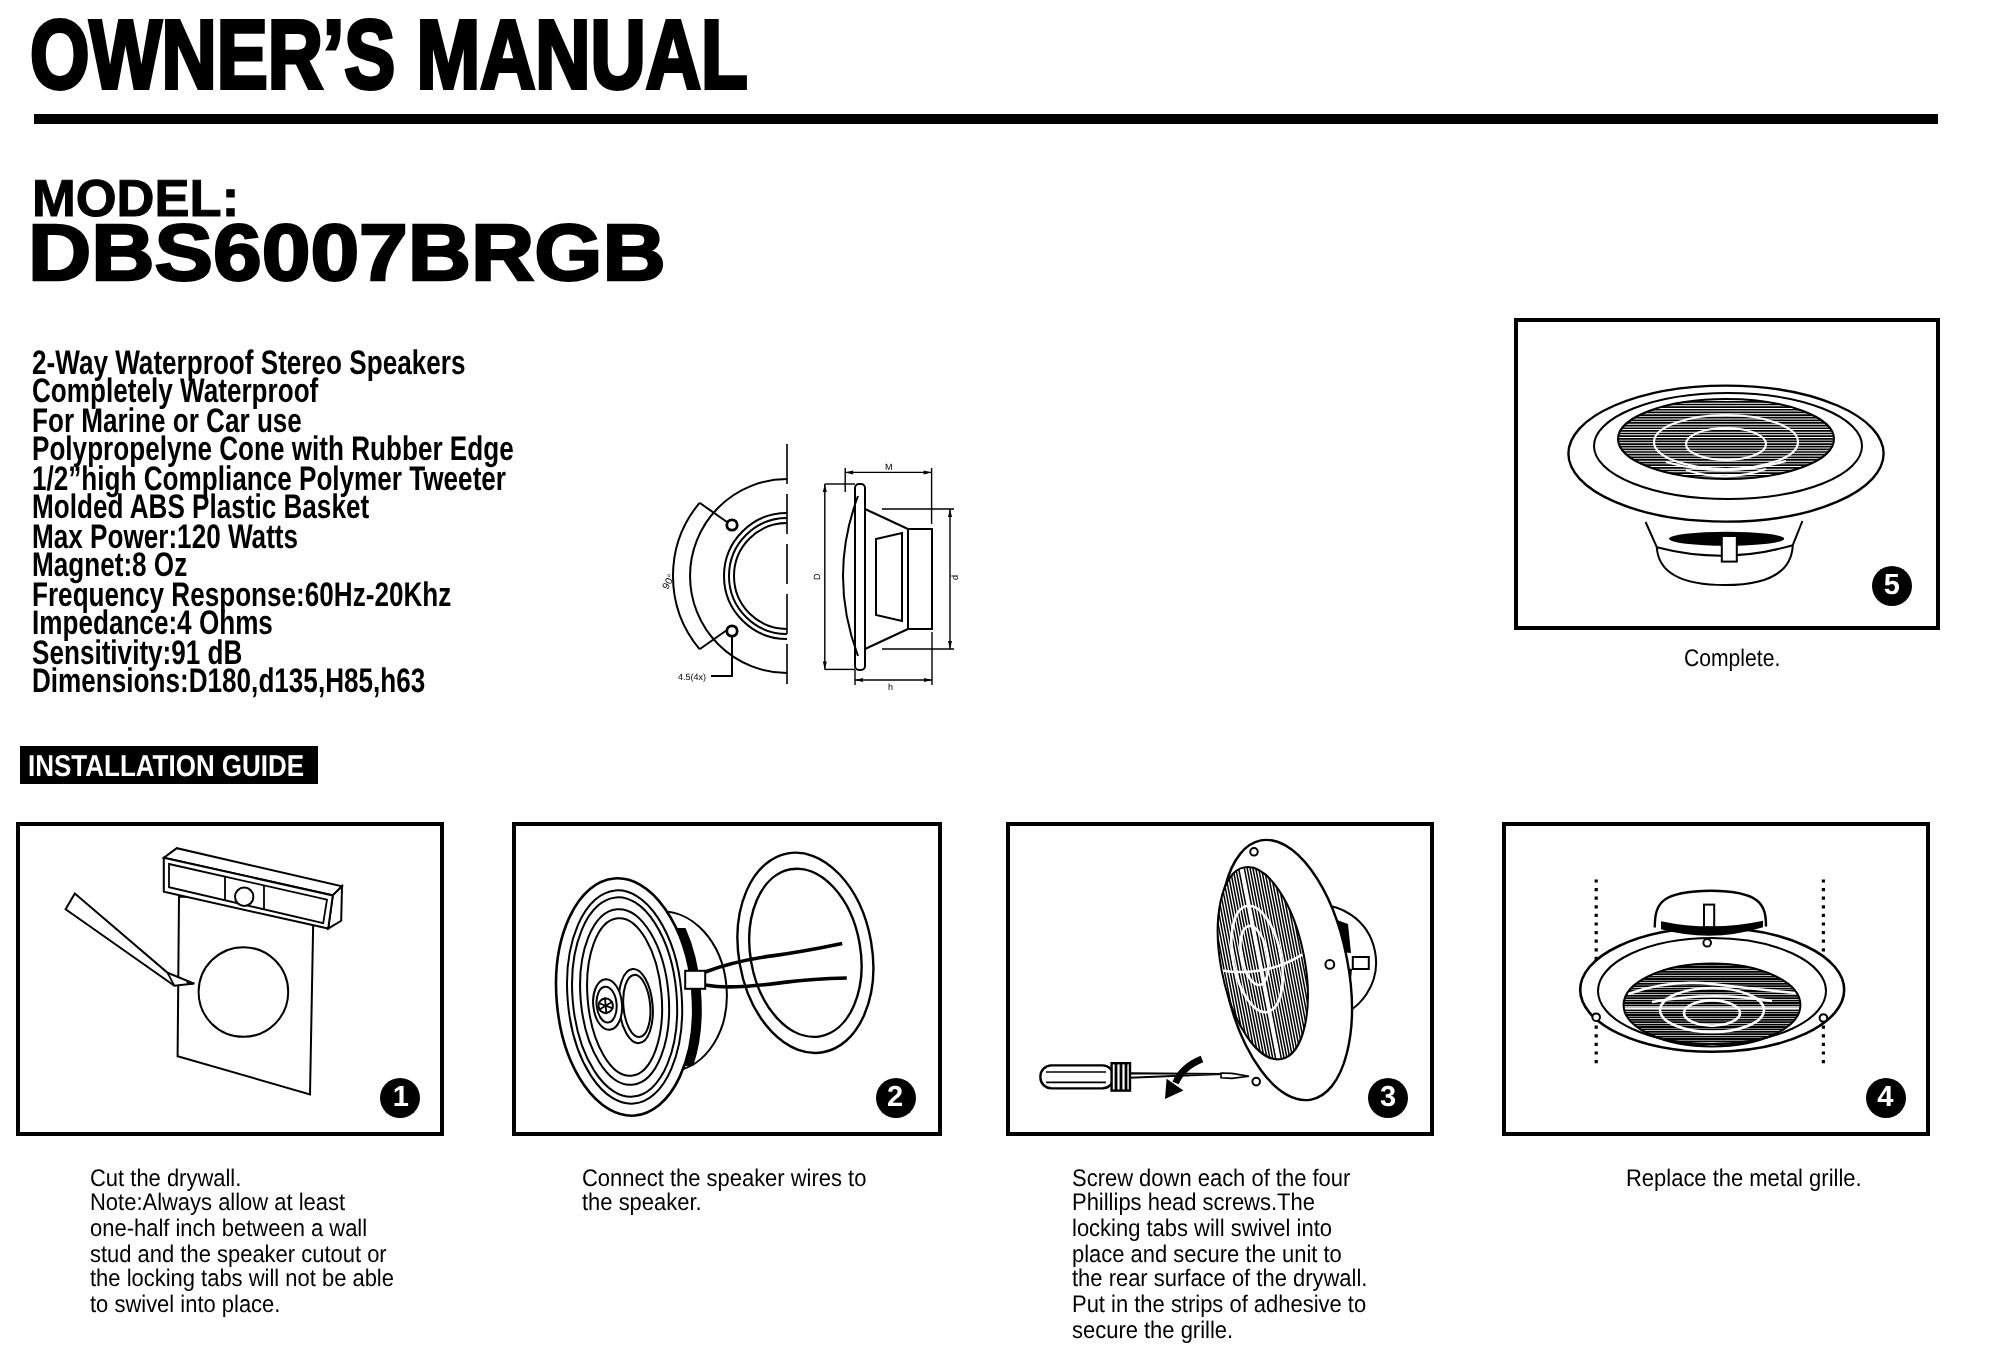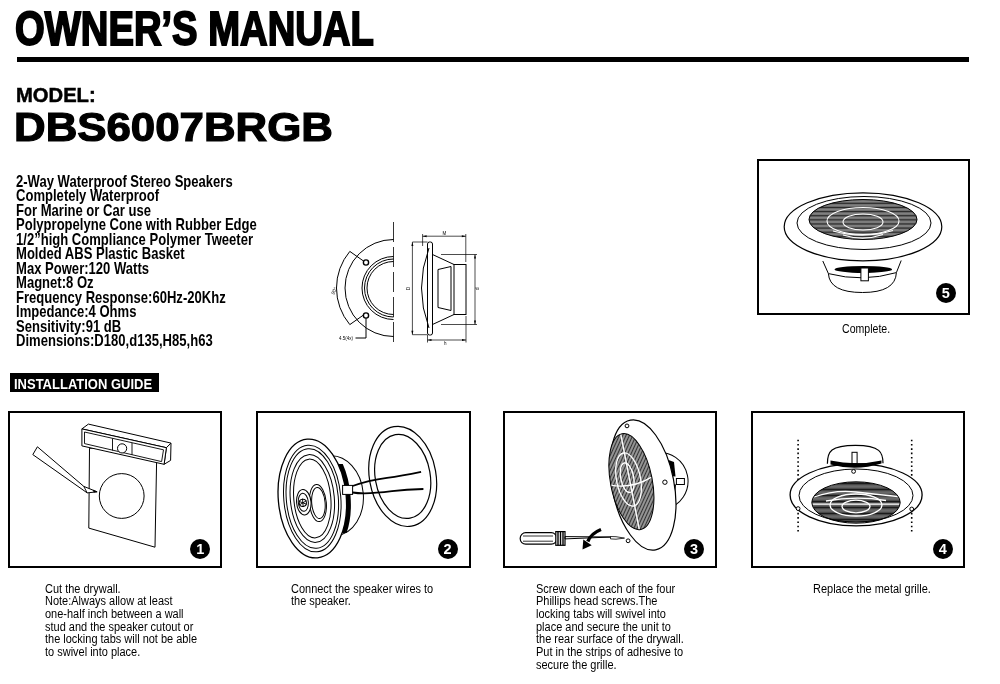--- a/index.html
+++ b/index.html
@@ -14,21 +14,21 @@
 </style>
 </head>
 <body>
 
 <div class="abs" id="title" style="left:15px;top:0px;font-size:48.7px;font-weight:bold;
      -webkit-text-stroke:2px #000;letter-spacing:0px;transform:scaleX(0.785);
      transform-origin:0 0;white-space:pre;">OWNER’S MANUAL</div>
 
 <div class="abs" style="left:16.8px;top:56.6px;width:952.7px;height:5.4px;background:#000;"></div>
 
-<div class="abs" id="model" style="left:16px;top:84px;font-size:20px;font-weight:bold;
+<div class="abs" id="model" style="left:16px;top:84px;font-size:26px;font-weight:bold;
      -webkit-text-stroke:0.5px #000;transform:scaleX(1.01);transform-origin:0 0;">MODEL:</div>
 
 <div class="abs" id="dbs" style="left:14px;top:105px;font-size:40px;font-weight:bold;
      -webkit-text-stroke:1.2px #000;transform:scaleX(1.095);transform-origin:0 0;
      white-space:pre;">DBS6007BRGB</div>
 
 <div class="abs" id="specs" style="left:16.3px;top:174.5px;font-size:17px;font-weight:bold;
      line-height:14.5px;transform:scaleX(0.768);transform-origin:0 0;white-space:pre;">2-Way Waterproof Stereo Speakers
 Completely Waterproof
 For Marine or Car use

